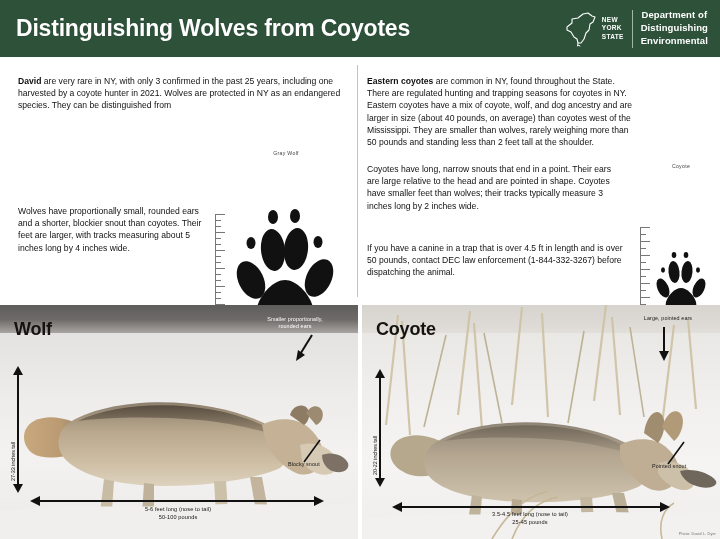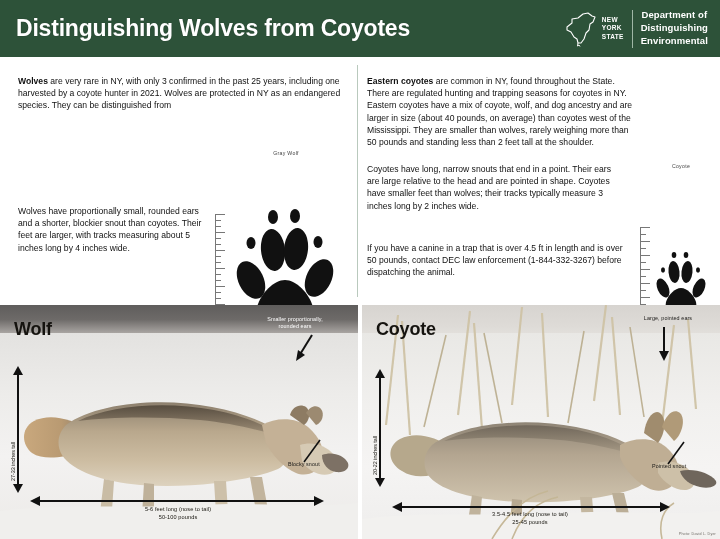--- a/index.html
+++ b/index.html
@@ -147,21 +147,21 @@
         <div>Distinguishing</div>
         <div>Environmental</div>
       </div>
     </div>
   </div>
 
   <div class="body-area">
     <div class="divider"></div>
 
     <div class="col col-left-top">
-      <p><b>Wolves</b><span> are very rare in NY, with only 3 confirmed in the past 25 years, including one harvested by a coyote hunter in 2021. Wolves are protected in NY as an endangered species. They can be distinguished from</span></p>
+      <p><b>David</b><span> are very rare in NY, with only 3 confirmed in the past 25 years, including one harvested by a coyote hunter in 2021. Wolves are protected in NY as an endangered species. They can be distinguished from</span></p>
     </div>
     <div class="col col-left-bot">
       <p>Wolves have proportionally small, rounded ears and a shorter, blockier snout than coyotes. Their feet are larger, with tracks measuring about 5 inches long by 4 inches wide.</p>
     </div>
 
     <div class="col col-right">
       <p><b>Eastern coyotes</b><span> are common in NY, found throughout the State. There are regulated hunting and trapping seasons for coyotes in NY. Eastern coyotes have a mix of coyote, wolf, and dog ancestry and are larger in size (about 40 pounds, on  average) than coyotes west of the Mississippi. They are smaller than wolves, rarely weighing more than 50 pounds and standing less than 2 feet tall at the shoulder.</span></p>
     </div>
     <div class="col col-right-2">
       <p>Coyotes have long, narrow snouts that end in a point. Their ears are large relative to the head and are pointed in shape. Coyotes have smaller feet than wolves; their tracks typically measure 3 inches long by 2 inches wide.</p>

